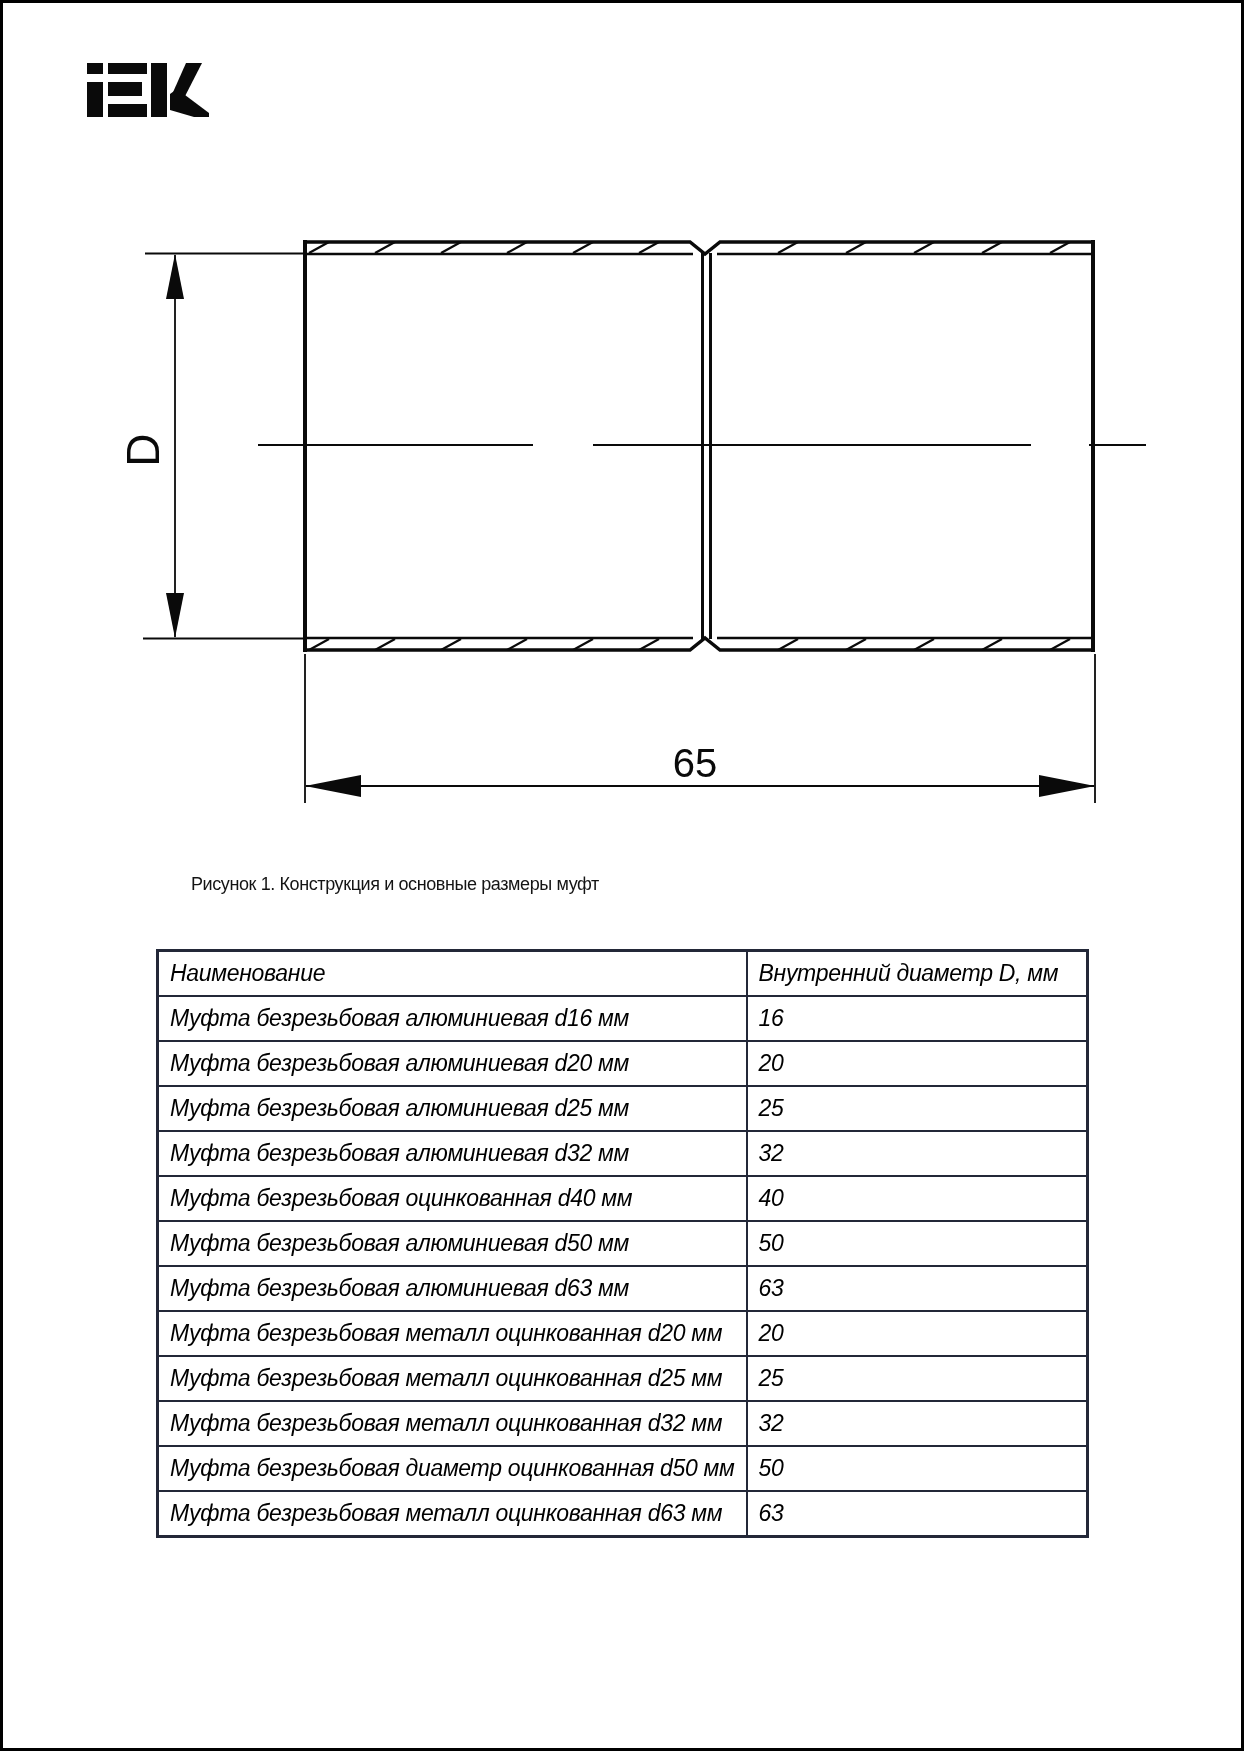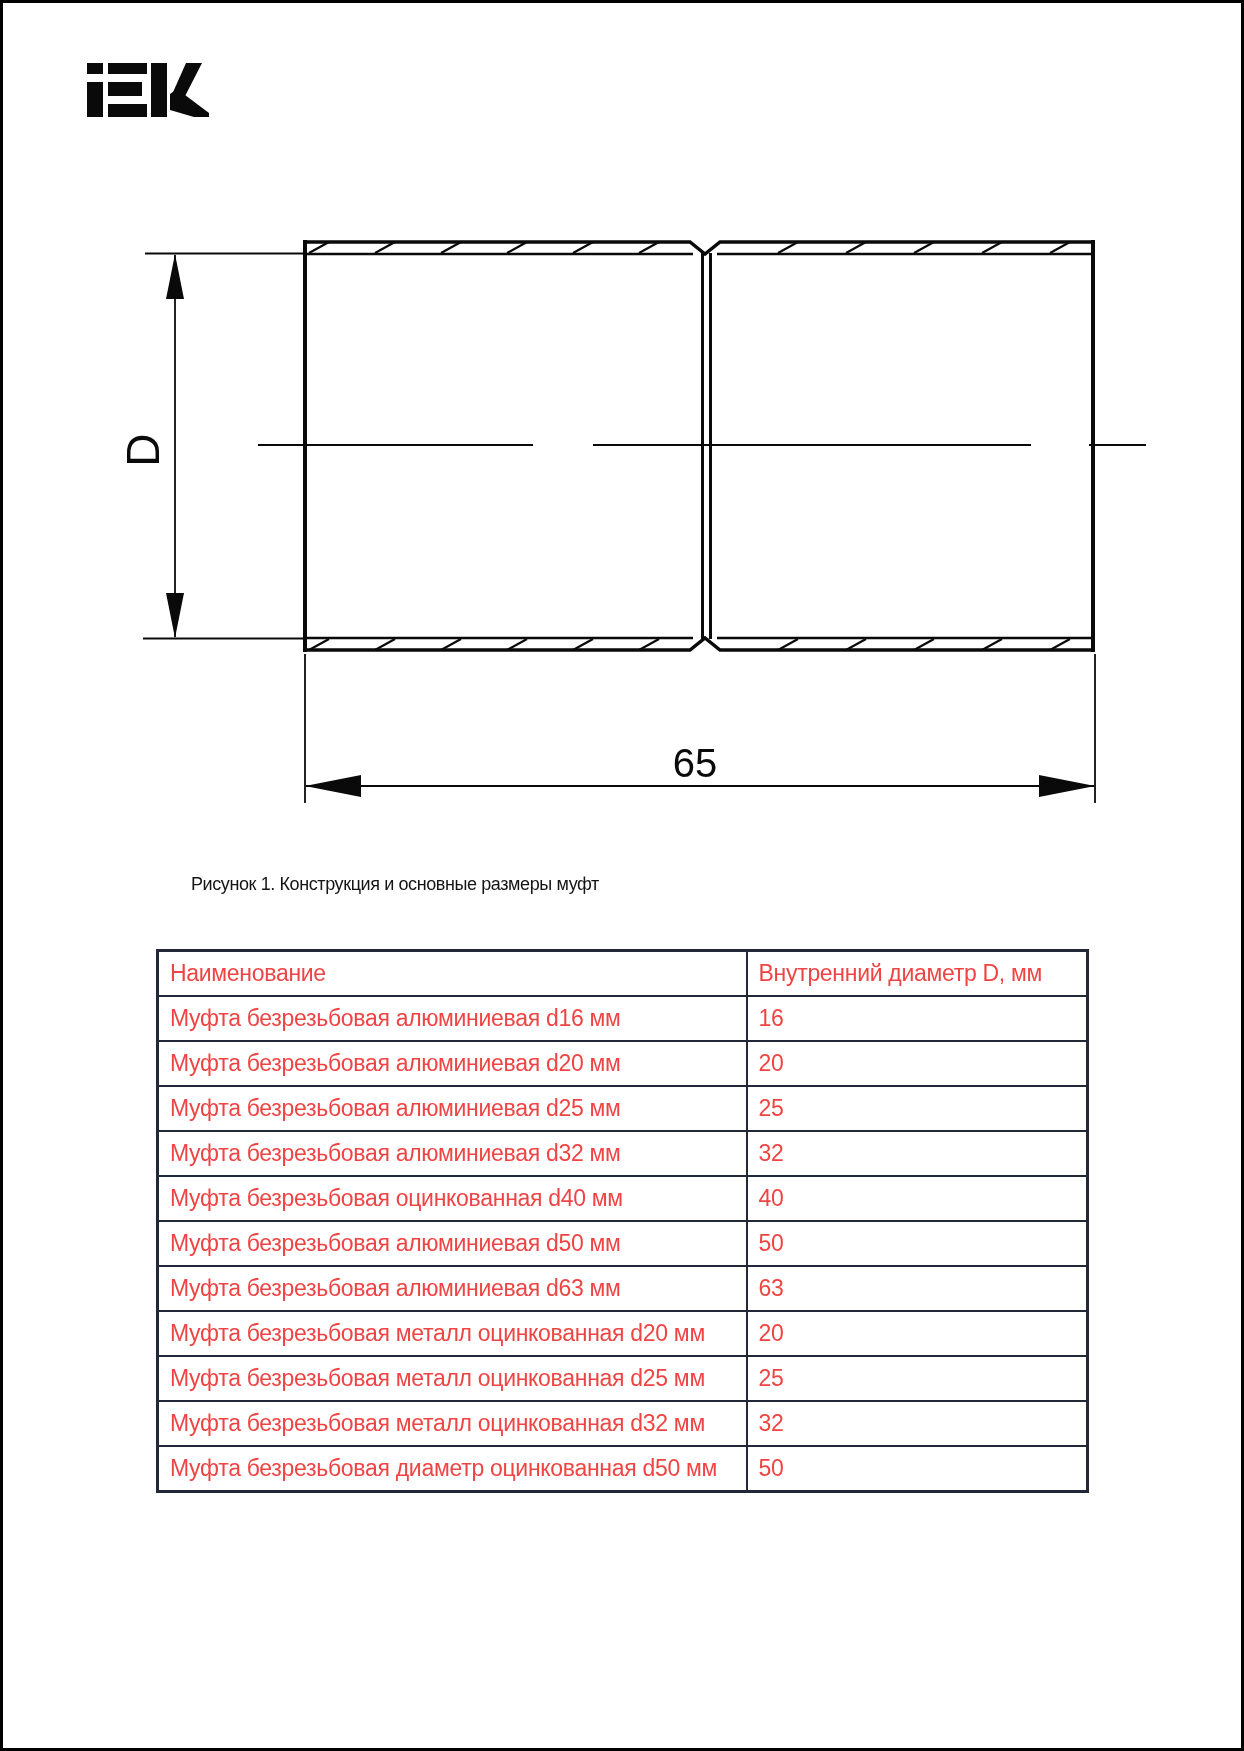--- a/index.html
+++ b/index.html
@@ -25,26 +25,27 @@
     position:absolute;left:153px;top:946px;
     width:930px;border-collapse:collapse;table-layout:fixed;
     border:3px solid #232838;
   }
   table.spec th, table.spec td{
     border:2px solid #232838;
     height:43px;
     padding:0 4px 0 11px;
     font-size:23px;
     font-weight:normal;
-    color:#ef4444;
+    color:#000000;
     text-align:left;
     vertical-align:middle;
     letter-spacing:-0.3px;
     white-space:nowrap;
     overflow:hidden;
+    font-style:italic;
   }
   .dwg-line{stroke:#0a0a0a;fill:none;}
   .dwg-fill{fill:#0a0a0a;stroke:none;}
   .dim-text{fill:#0a0a0a;font-family:"Liberation Sans",sans-serif;}
 </style>
 </head>
 <body>
 
 <div class="page">
 
@@ -182,16 +183,20 @@
           <td>25</td>
         </tr>
       <tr>
           <td>Муфта безрезьбовая металл оцинкованная d32 мм</td>
           <td>32</td>
         </tr>
       <tr>
           <td>Муфта безрезьбовая диаметр оцинкованная d50 мм</td>
           <td>50</td>
         </tr>
+      <tr>
+          <td>Муфта безрезьбовая металл оцинкованная d63 мм</td>
+          <td>63</td>
+        </tr>
     </tbody>
   </table>
 
 </div>
 
 </body></html>

